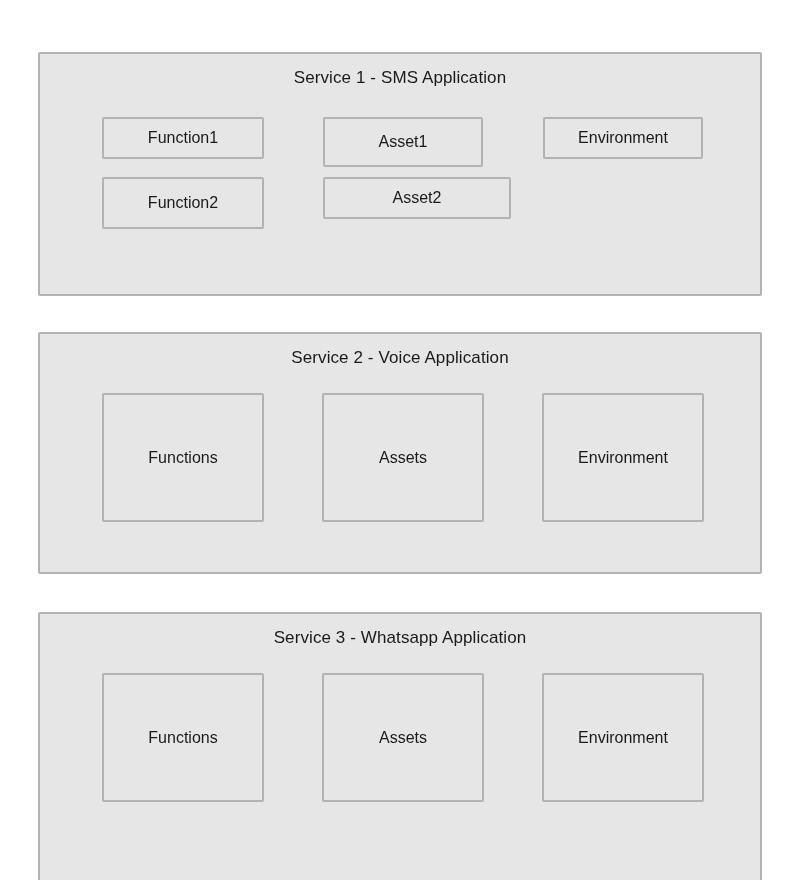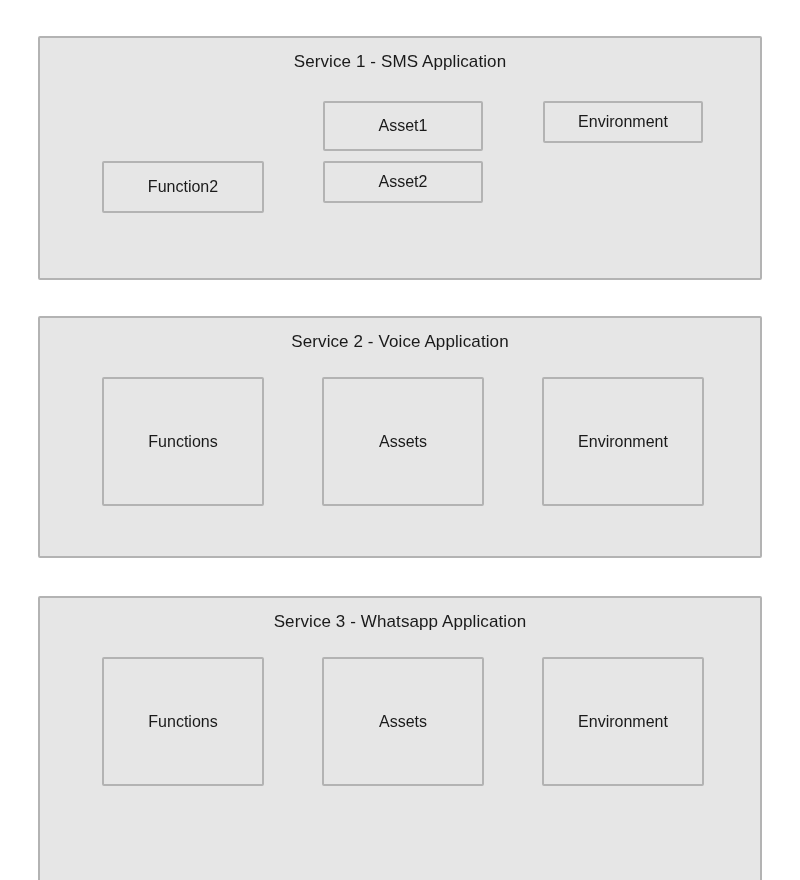--- a/index.html
+++ b/index.html
@@ -19,20 +19,21 @@
     position: relative;
     width: 800px;
     height: 880px;
   }
   .service-box {
     position: absolute;
     background: #e6e6e6;
     border: 2px solid #b3b3b3;
     border-radius: 2px;
     box-sizing: border-box;
+    margin-top: 16px;
   }
   .service-title {
     position: absolute;
     top: 14px;
     left: 0;
     right: 0;
     text-align: center;
     font-size: 17px;
     color: #1a1a1a;
     letter-spacing: 0.1px;
@@ -48,41 +49,42 @@
     justify-content: center;
     font-size: 16px;
     color: #1a1a1a;
   }
   
   #svc1 { left: 38px; top: 36px; width: 724px; height: 244px; }
   #svc1-n0 { left: 62px; top: 63px; width: 162px; height: 42px; }
   #svc1-n1 { left: 283px; top: 63px; width: 160px; height: 50px; }
   #svc1-n2 { left: 503px; top: 63px; width: 160px; height: 42px; }
   #svc1-n3 { left: 62px; top: 123px; width: 162px; height: 52px; }
-  #svc1-n4 { left: 283px; top: 123px; width: 160px; height: 42px; }
+  #svc1-n4 { left: 283px; top: 123px; width: 188px; height: 42px; }
 
   
   #svc2 { left: 38px; top: 316px; width: 724px; height: 242px; padding-left: 24px; }
   #svc2-n0 { left: 62px; top: 59px; width: 162px; height: 129px; }
   #svc2-n1 { left: 282px; top: 59px; width: 162px; height: 129px; }
   #svc2-n2 { left: 502px; top: 59px; width: 162px; height: 129px; }
 
   
   #svc3 { left: 38px; top: 596px; width: 724px; height: 286px; }
   #svc3-n0 { left: 62px; top: 59px; width: 162px; height: 129px; }
   #svc3-n1 { left: 282px; top: 59px; width: 162px; height: 129px; }
   #svc3-n2 { left: 502px; top: 59px; width: 162px; height: 129px; }
 </style>
 </head>
 <body>
 
 <div class="canvas">
 
   <div class="service-box" id="svc1">
     <div class="service-title">Service 1 - SMS Application</div>
+    <div class="node" id="svc1-n0">Function1</div>
     <div class="node" id="svc1-n1">Asset1</div>
     <div class="node" id="svc1-n2">Environment</div>
     <div class="node" id="svc1-n3">Function2</div>
     <div class="node" id="svc1-n4">Asset2</div>
   </div>
 
   <div class="service-box" id="svc2">
     <div class="service-title">Service 2 - Voice Application</div>
     <div class="node" id="svc2-n0">Functions</div>
     <div class="node" id="svc2-n1">Assets</div>

